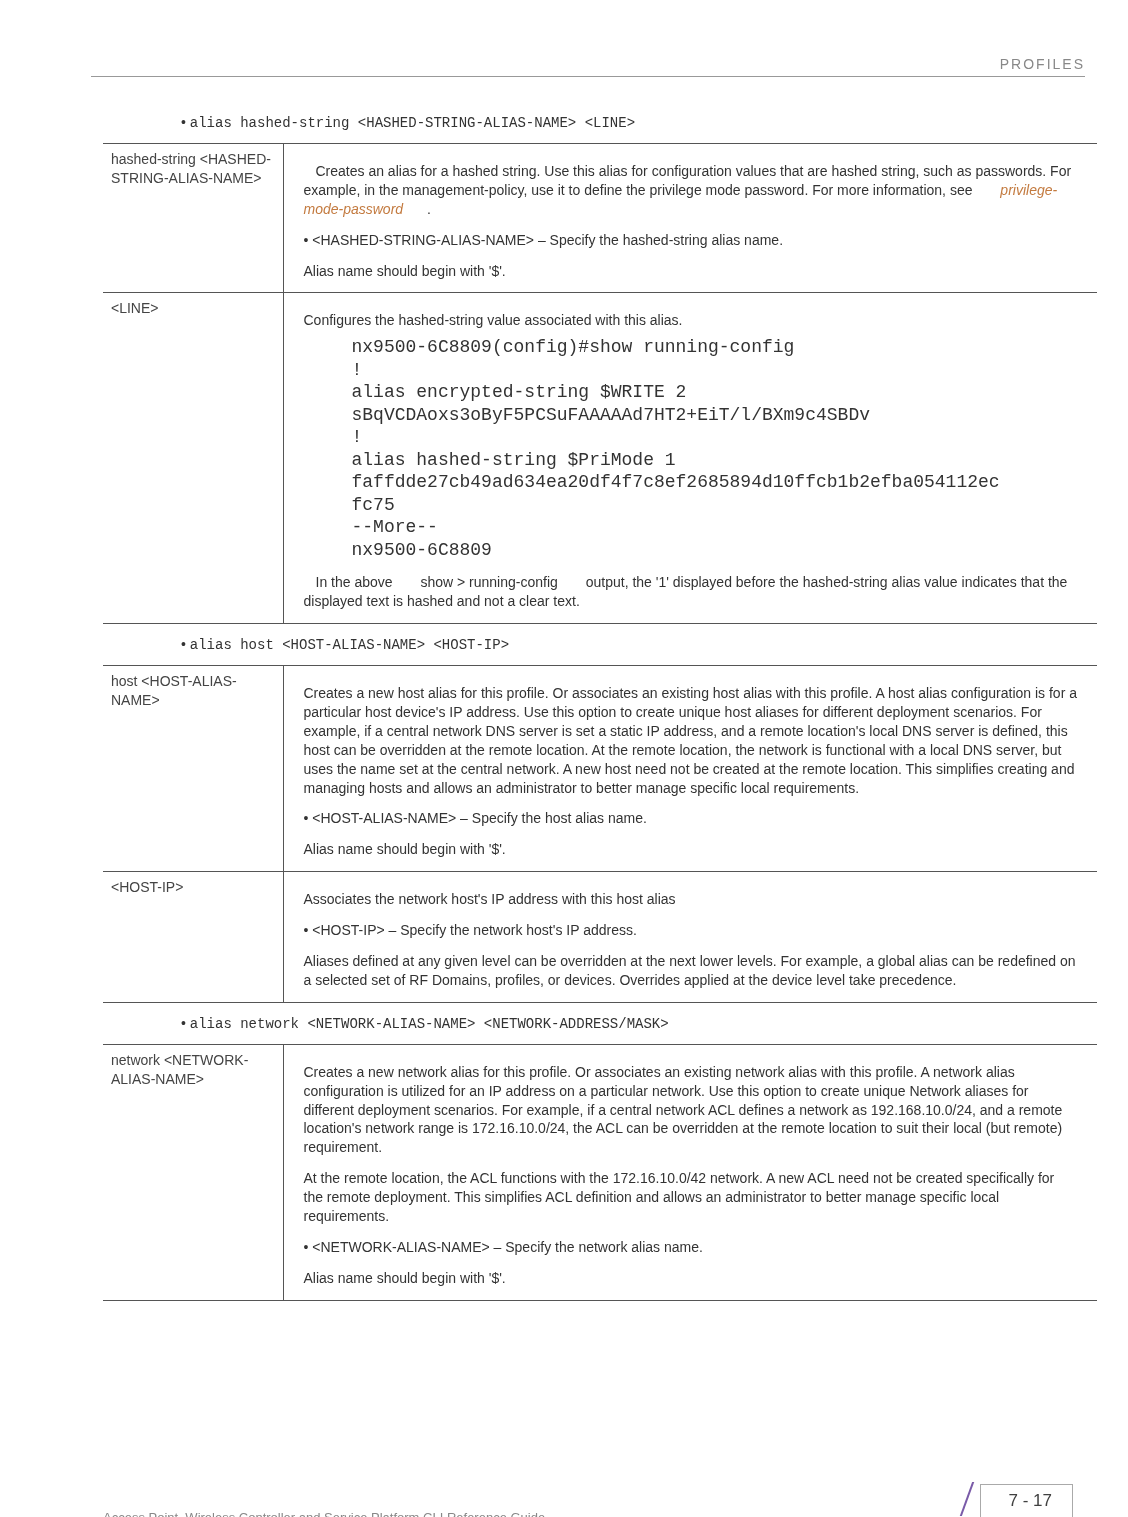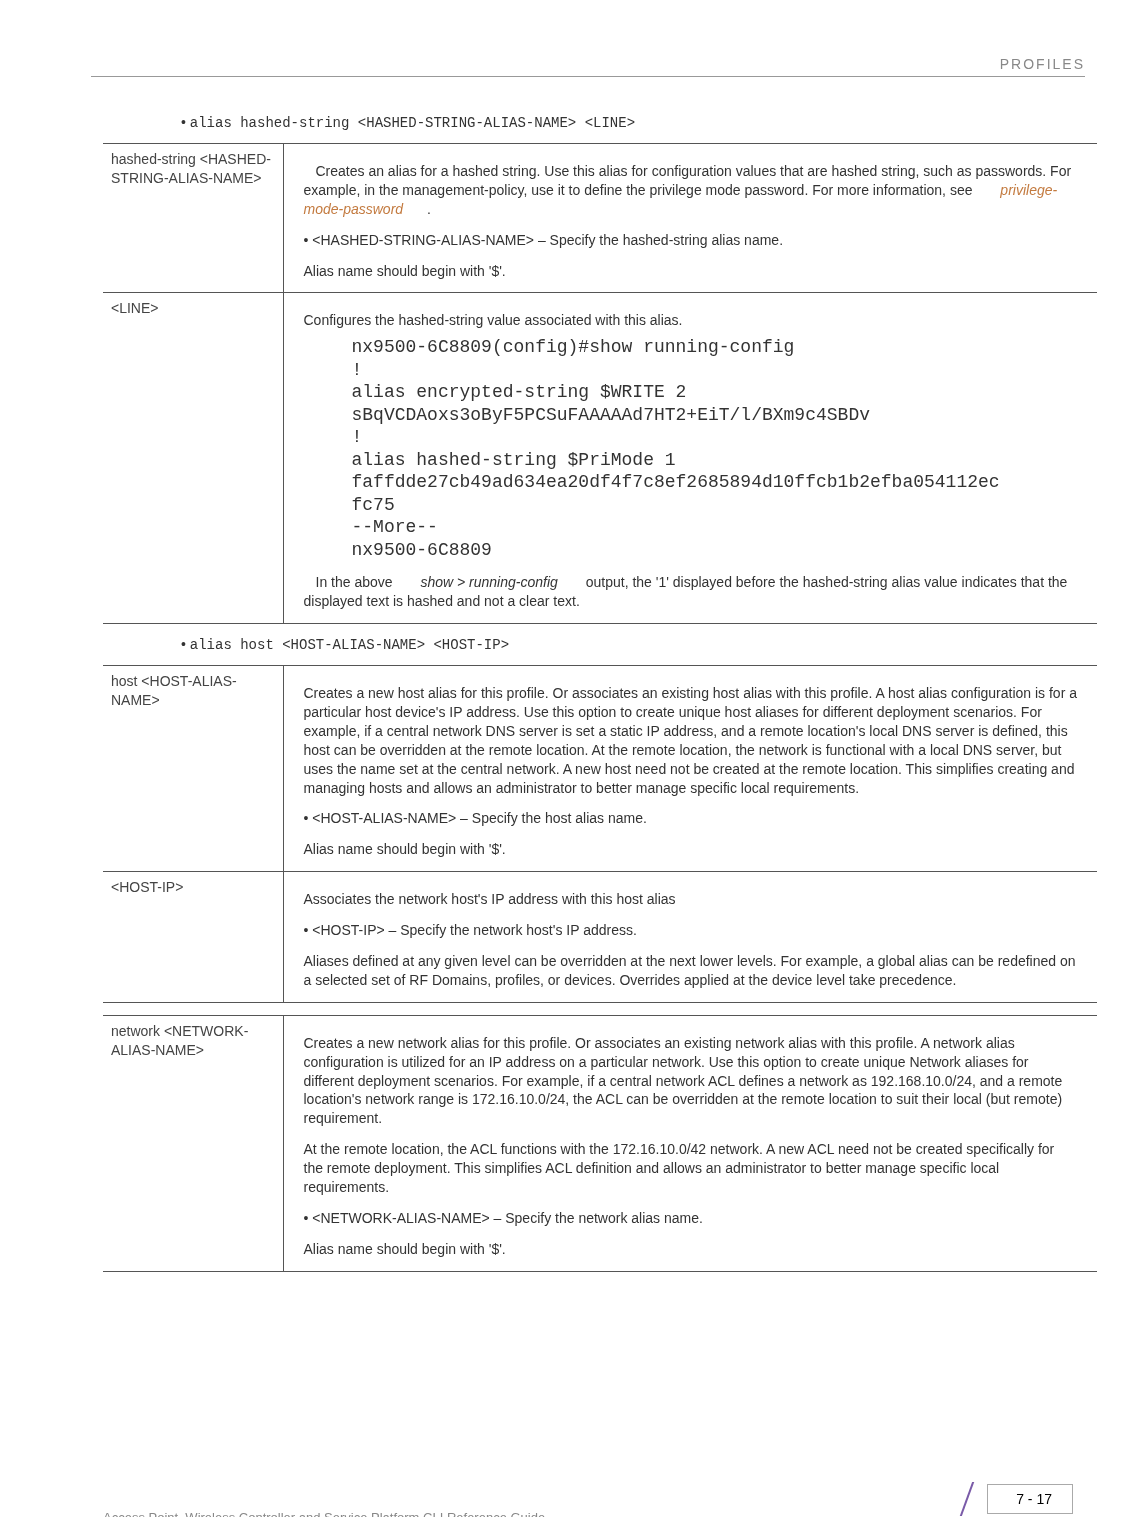--- a/index.html
+++ b/index.html
@@ -86,21 +86,20 @@
     }
     .code-block {
       font-family: "Courier New", monospace;
       font-size: 18px;
       white-space: pre;
       margin: 6px 0 6px 60px;
       line-height: 1.25;
       color: #333;
     }
     .italic {
-      font-style: italic;
     }
     .footer {
       position: absolute;
       bottom: 25px;
       left: 55px;
       right: 55px;
       height: 32px;
     }
     .footer-text {
       font-size: 13px;
@@ -109,22 +108,22 @@
       position: absolute;
       left: 0;
       top: 26px;
     }
     .footer-box {
       position: absolute;
       right: 0;
       top: 0;
       border: 1px solid #aaa;
       padding: 6px 20px 6px 28px;
-      font-size: 14px;
-      color: #000000;
+      font-size: 17px;
+      color: #404040;
     }
     .footer-slash {
       position: absolute;
       right: 95px;
       top: -2px;
       width: 20px;
       height: 34px;
       overflow: hidden;
     }
     .footer-slash::before {
@@ -204,20 +203,21 @@
         <p>Associates the network host's IP address with this host alias</p>
         <ul>
               <li>&lt;HOST-IP&gt; – Specify the network host's IP address.</li>
             </ul>
         <p>Aliases defined at any given level can be overridden at the next lower levels. For example, a global alias can be redefined on a selected set of RF Domains, profiles, or devices. Overrides applied at the device level take precedence.</p>
       </td>
     </tr>
   </tbody>
     </table>
 
+  <div class="bullet-line">alias network &lt;NETWORK-ALIAS-NAME&gt; &lt;NETWORK-ADDRESS/MASK&gt;</div>
 
   <table class="ref">
     <tbody>
         <tr class="row">
       <td class="left">network &lt;NETWORK-ALIAS-NAME&gt;</td>
       <td class="divider desc">
         <p>Creates a new network alias for this profile. Or associates an existing network alias with this profile. A network alias configuration is utilized for an IP address on a particular network. Use this option to create unique Network aliases for different deployment scenarios. For example, if a central network ACL defines a network as 192.168.10.0/24, and a remote location's network range is 172.16.10.0/24, the ACL can be overridden at the remote location to suit their local (but remote) requirement.</p>
         <p>At the remote location, the ACL functions with the 172.16.10.0/42 network. A new ACL need not be created specifically for the remote deployment. This simplifies ACL definition and allows an administrator to better manage specific local requirements.</p>
         <ul>
               <li>&lt;NETWORK-ALIAS-NAME&gt; – Specify the network alias name.</li>

